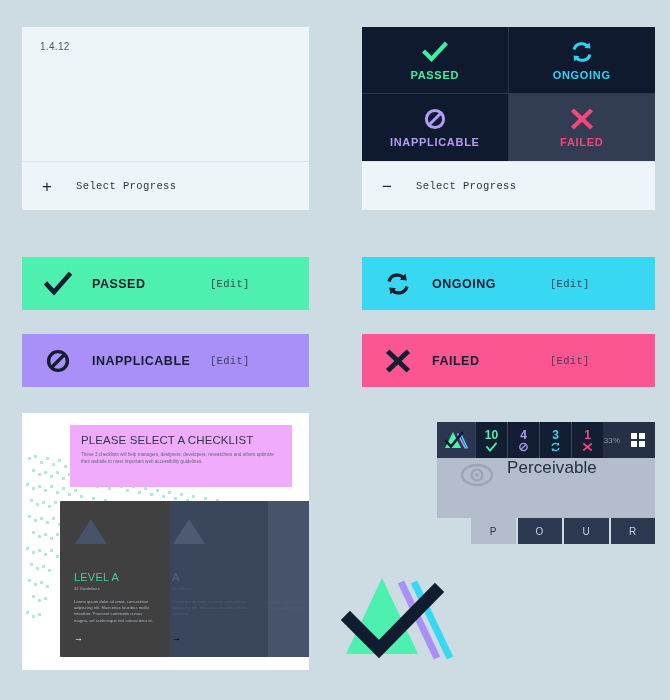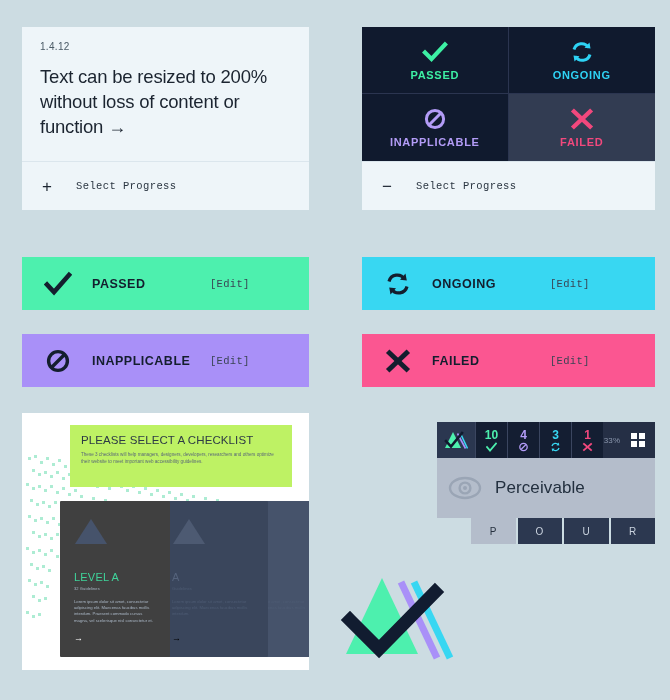--- a/index.html
+++ b/index.html
@@ -100,21 +100,21 @@
     width: 287px; height: 257px;
     background: #ffffff; overflow: hidden;
   }
   .map-dots {
     position: absolute; left: 0; top: 14px;
     width: 287px; height: 235px; opacity: .85;
   }
   .cl-head {
     position: absolute; left: 48px; top: 12px;
     width: 222px; height: 62px;
-    background: #bef264; padding: 9px 10px 0 11px;
+    background: #f0abfc; padding: 9px 10px 0 11px;
   }
   .cl-title {
     font-size: 11.5px; color: #2d3a45; letter-spacing: .1px;
   }
   .cl-desc {
     margin-top: 6px;
     font-size: 4.6px; line-height: 6.6px; color: #5c6b78;
   }
   .cl-cards { position: absolute; left: 38px; top: 88px; }
   .cl-card {
@@ -172,21 +172,21 @@
   .s-fail .stat-num { color: #f2487d; }
   .stat-pct {
     flex: 1; display: flex; align-items: center; justify-content: center;
     font-size: 8px; color: #8b97ad; letter-spacing: .2px;
   }
   .stat-grid-btn {
     width: 34px; display: flex; align-items: center; justify-content: center;
   }
   .stats-title {
     height: 60px; background: #b4bdcb;
-    display: flex; align-items: center; gap: 10px; padding-left: 8px;
+    display: flex; align-items: flex-start; gap: 10px; padding-left: 20px;
   }
   .stats-title-text { font-size: 17px; color: #23303f; letter-spacing: .1px; }
   .pour-row { display: flex; height: 26px; padding-left: 34px; gap: 2px; }
   .pour-tab {
     width: 46px; display: flex; align-items: center; justify-content: center;
     font-size: 10px; letter-spacing: .5px;
     background: #2c3850; color: #c9d2de;
   }
   .pour-tab.active { background: #b4bdcb; color: #26313f; }
 
@@ -194,24 +194,20 @@
   #brand-mark { position: absolute; left: 340px; top: 570px; width: 120px; height: 92px; }
 </style>
 </head>
 <body>
 
 <div class="stage">
 
   <div class="card" id="card-criterion">
     <div class="crit-body">
       <div class="crit-num">1.4.12</div>
-      <div class="crit-title">
-        <span>Text can be resized to 200% without loss of content or function</span>
-        <span class="arrow">→</span>
-      </div>
     </div>
     <div class="card-foot">
       <span class="foot-sign">+</span>
       <span class="foot-label">Select Progress</span>
     </div>
   </div>
 
   <div class="card" id="card-status">
     <div class="quad-grid">
 

